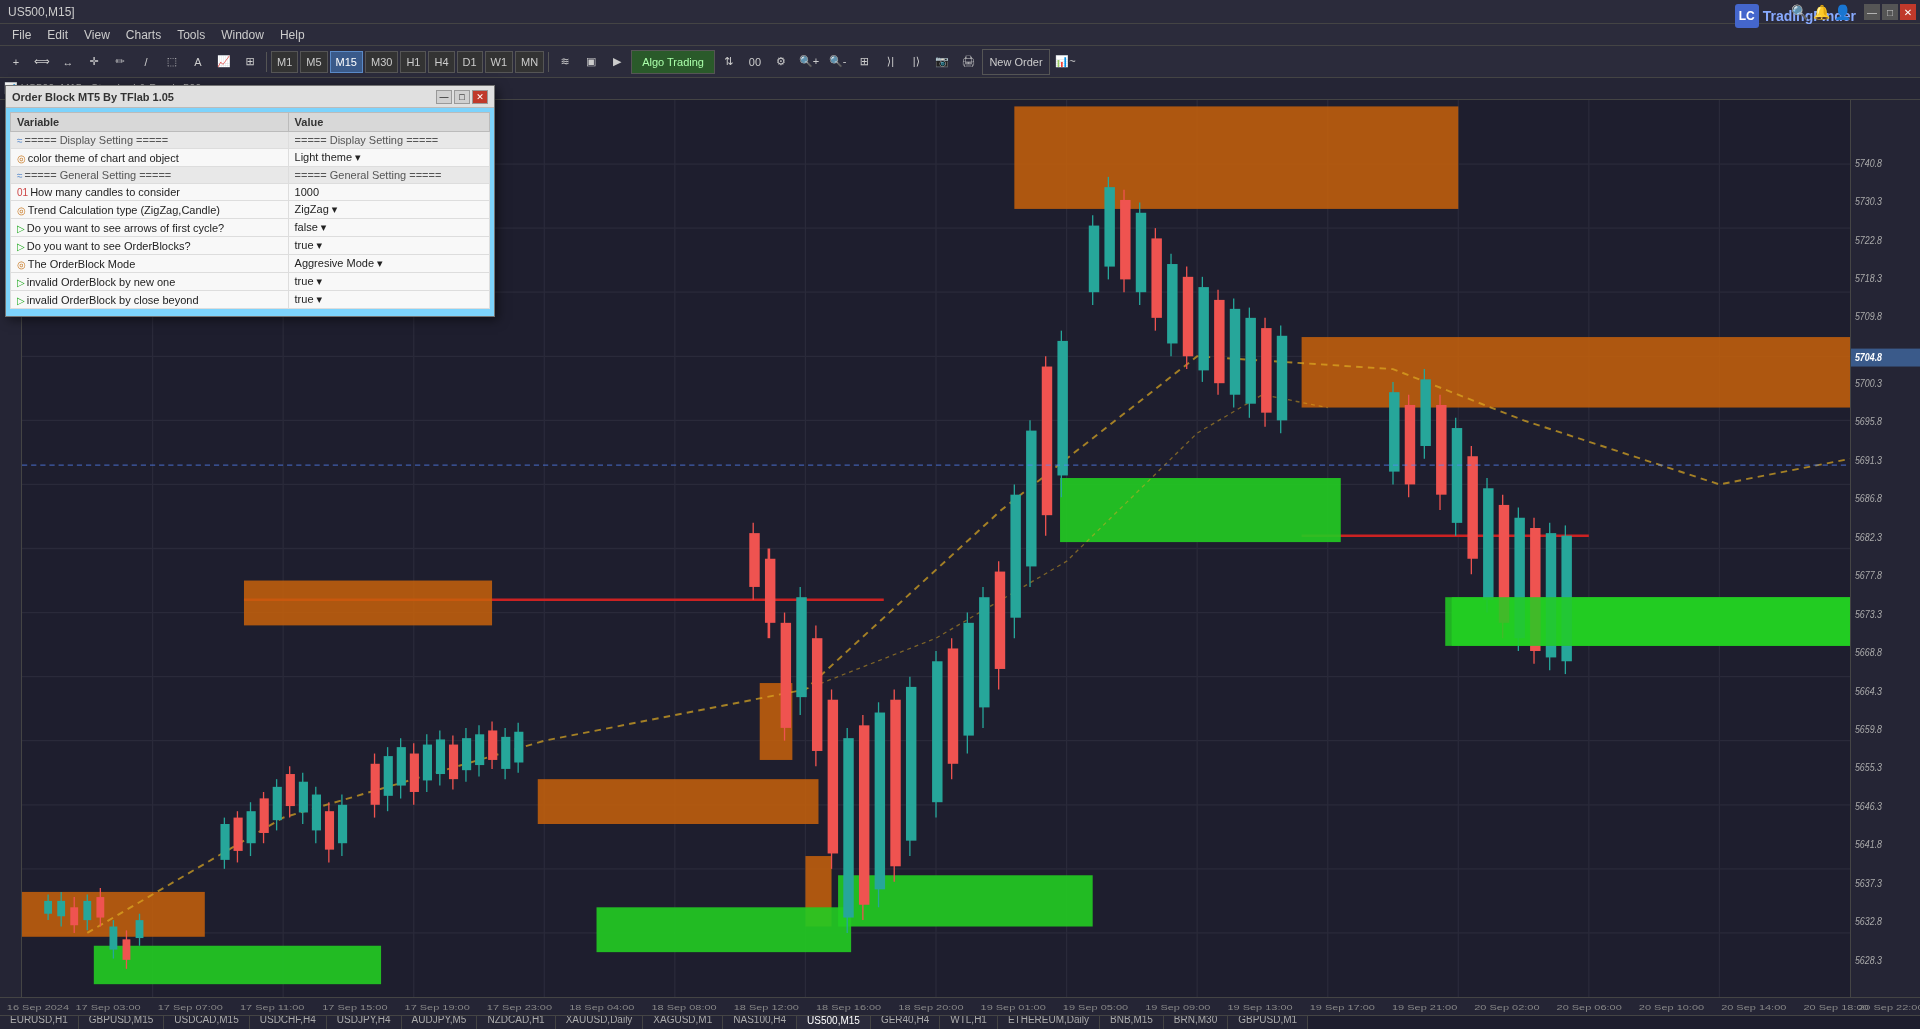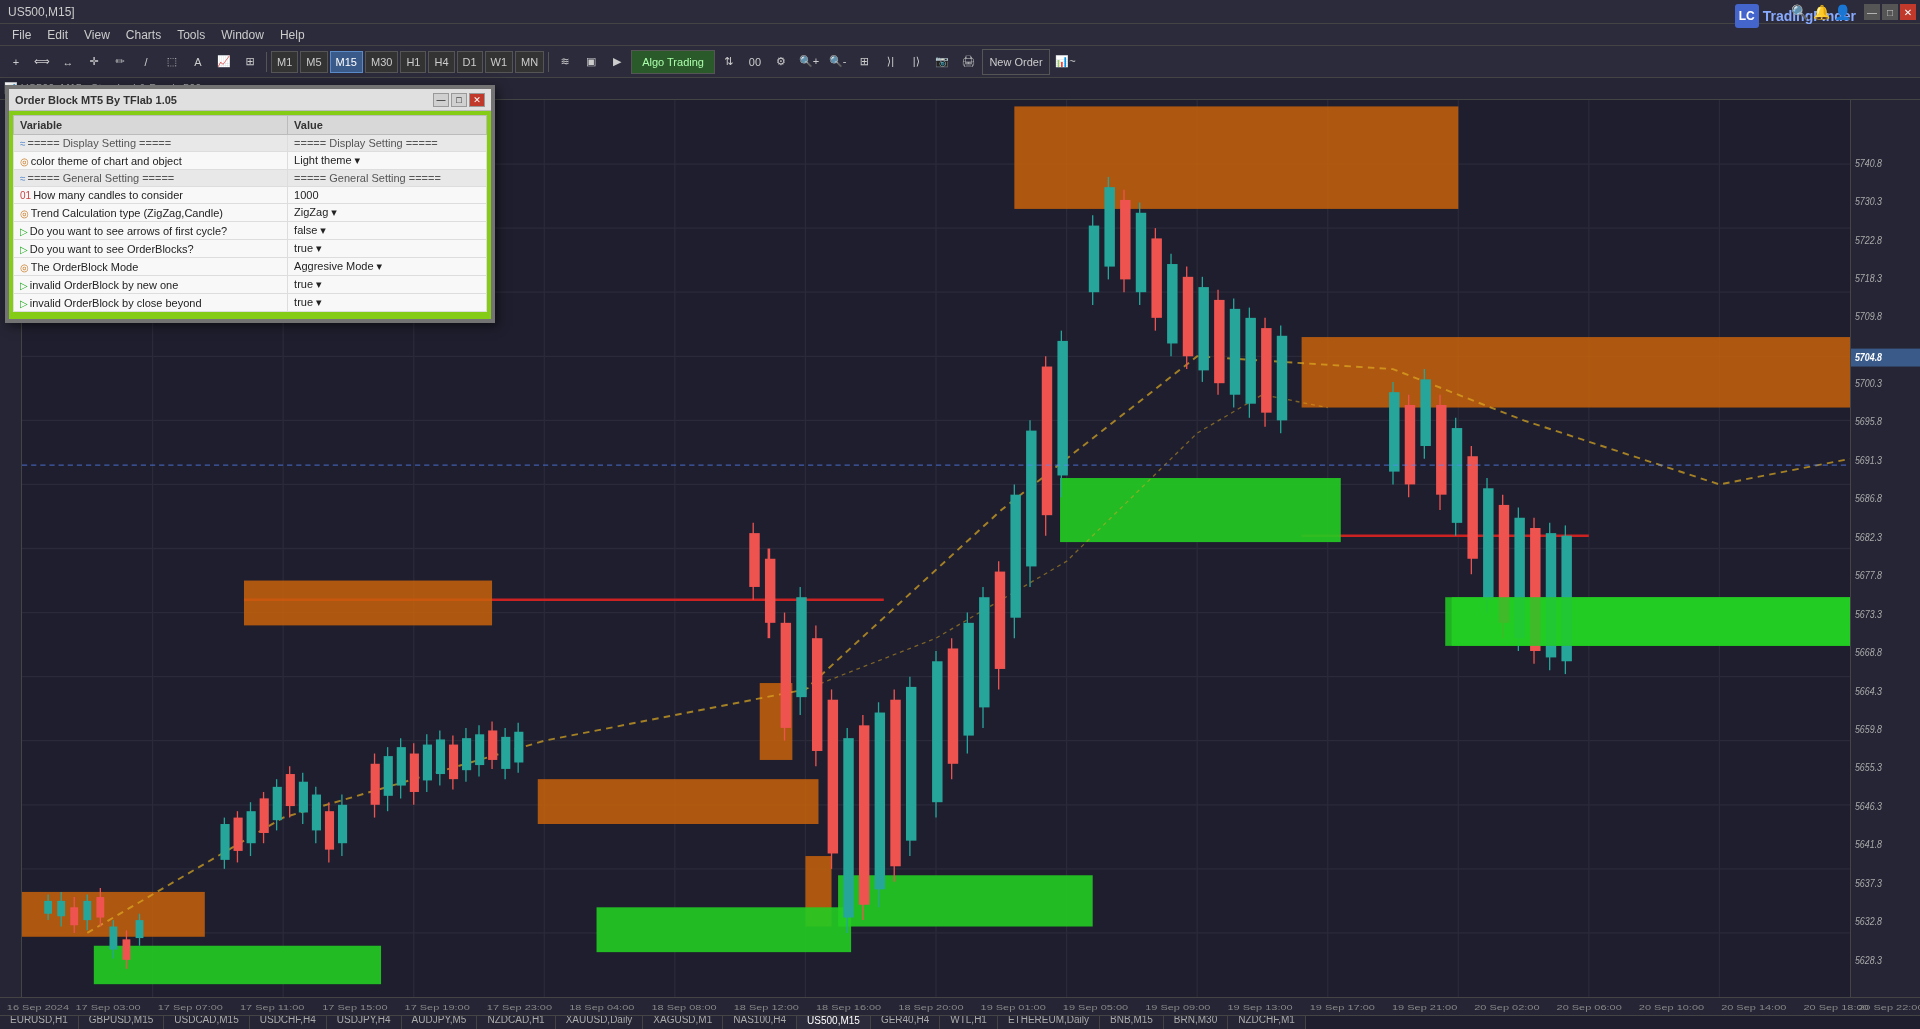--- a/index.html
+++ b/index.html
@@ -80,21 +80,21 @@
     .bottom-tab.active { background: #2b2b3b; color: #fff; border-top: 2px solid #5a8ac8; }
 
     
     .time-axis {
       height: 18px; background: #252535; border-top: 1px solid #444;
       font-size: 9px; color: #888; display: flex; align-items: center;
       padding: 0 4px; position: relative; overflow: hidden;
     }
     .dialog {
       position: fixed; top: 85px; left: 5px; width: 490px;
-      background: #84cc16; border: 4px solid #737373; box-shadow: 3px 3px 10px rgba(0,0,0,0.5);
+      background: #7dd3fc; border: 1px solid #737373; box-shadow: 3px 3px 10px rgba(0,0,0,0.5);
       z-index: 200; font-size: 12px;
     }
     .dialog-titlebar {
       display: flex; align-items: center; justify-content: space-between;
       background: #e0e0e0; border-bottom: 1px solid #bbb; padding: 3px 6px; height: 22px;
     }
     .dialog-title { font-size: 11px; color: #333; font-weight: bold; }
     .dialog-controls { display: flex; gap: 2px; }
     .dialog-btn { width: 16px; height: 14px; border: 1px solid #999; background: #d0d0d0; cursor: pointer; font-size: 9px; display: flex; align-items: center; justify-content: center; }
 
@@ -557,21 +557,21 @@
     <div class="bottom-tab">NZDCAD,H1</div>
     <div class="bottom-tab">XAUUSD,Daily</div>
     <div class="bottom-tab">XAGUSD,M1</div>
     <div class="bottom-tab">NAS100,H4</div>
     <div class="bottom-tab active">US500,M15</div>
     <div class="bottom-tab">GER40,H4</div>
     <div class="bottom-tab">WTL,H1</div>
     <div class="bottom-tab">ETHEREUM,Daily</div>
     <div class="bottom-tab">BNB,M15</div>
     <div class="bottom-tab">BRN,M30</div>
-    <div class="bottom-tab">NZDCHF,M1</div>
+    <div class="bottom-tab">GBPUSD,M1</div>
   </div>
 </div>
 
 <div class="dialog">
   <div class="dialog-titlebar">
     <span class="dialog-title">Order Block MT5 By TFlab 1.05</span>
     <div class="dialog-controls">
       <button class="dialog-btn">—</button>
       <button class="dialog-btn">□</button>
       <button class="dialog-btn" style="background:#c0392b;color:#fff;">✕</button>

